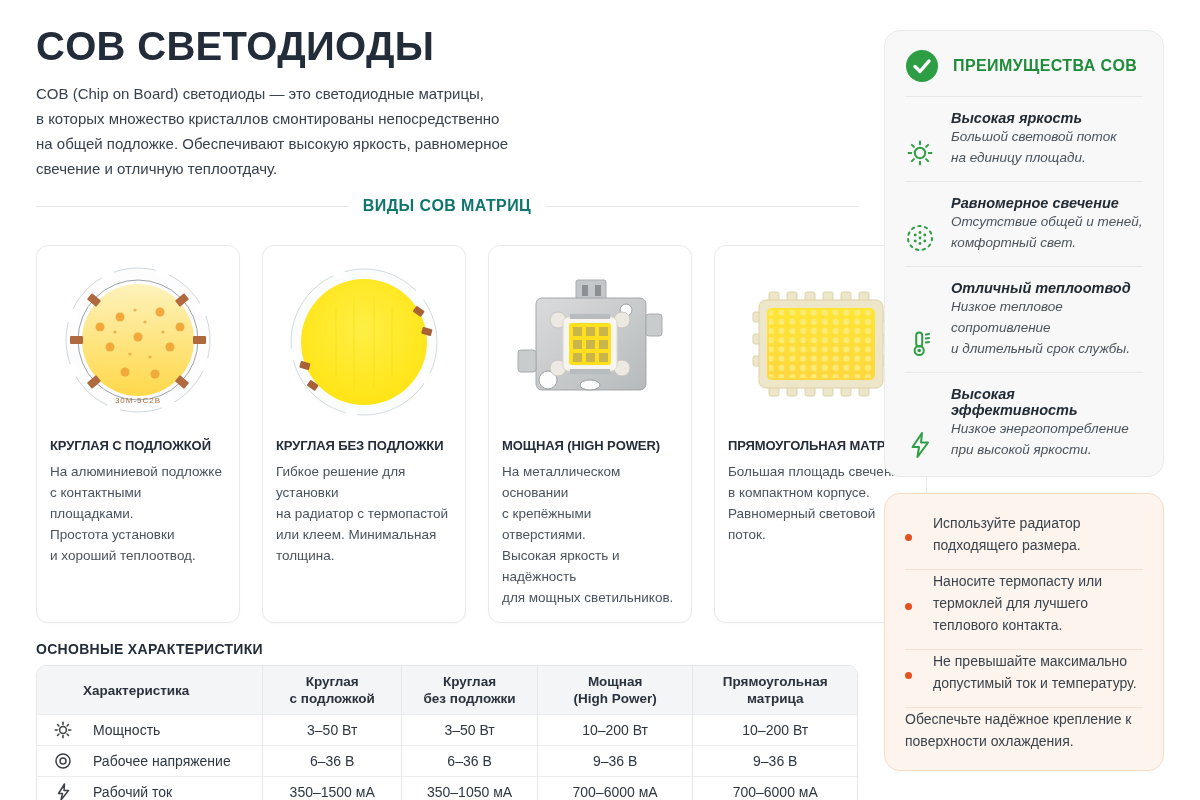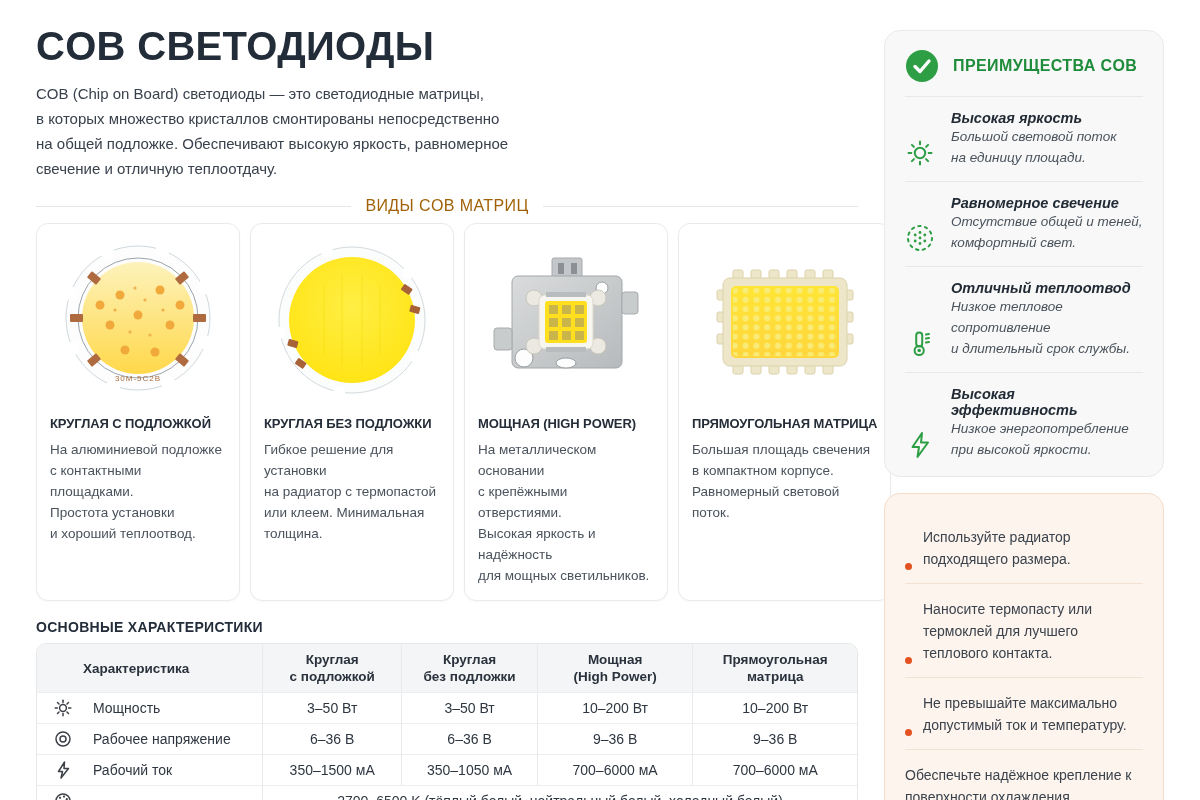--- a/index.html
+++ b/index.html
@@ -11,23 +11,23 @@
   }
   .layout { display:grid; grid-template-columns:822px 280px; gap:26px; padding:24px 36px 0 36px; }
   .pre { white-space:pre-line; }
 
   
   .page-title { font-size:40px; font-weight:800; color:#232d3a; letter-spacing:.3px; }
   .intro { margin-top:12px; font-size:15px; line-height:25px; color:#39414c; }
 
   .section-divider { display:flex; align-items:center; gap:14px; margin-top:16px; }
   .section-divider .line { flex:1; height:1px; background:#e4e6e8; }
-  .section-divider .label { font-size:16px; font-weight:400; color:#a16207; letter-spacing:.4px; white-space:nowrap; }
-
-  .cards { display:grid; grid-template-columns:repeat(4,1fr); gap:10px; margin-top:8px; }
+  .section-divider .label { font-size:16px; font-weight:700; color:#0f766e; letter-spacing:.4px; white-space:nowrap; }
+
+  .cards { display:grid; grid-template-columns:repeat(4,1fr); gap:22px; margin-top:30px; }
   .type-card {
     background:#fff; border:1px solid #e9eaeb; border-radius:12px;
     padding:12px 13px 14px 13px; box-shadow:0 1px 2px rgba(0,0,0,.03);
   }
   .type-card .img { width:100%; height:168px; display:flex; align-items:center; justify-content:center; }
   .type-card .img svg { width:176px; height:160px; }
   .type-card h3 { font-size:13px; font-weight:800; color:#242d38; margin-top:12px; letter-spacing:-.1px; white-space:nowrap; }
   .type-card p { margin-top:8px; font-size:13.5px; line-height:21px; color:#4a525c; }
 
   .specs-title { margin-top:18px; font-size:14px; font-weight:800; color:#232d3a; letter-spacing:.3px; }
@@ -60,21 +60,21 @@
   .adv-item h4 { font-size:14.5px; font-weight:800; color:#222b35; }
   .adv-item p { font-size:13.5px; line-height:21px; color:#4a525c; }
 
   .rec-card {
     background:#fdf4ed; border:1px solid #f7dcc8; border-radius:16px;
     padding:18px 20px 18px 20px; margin-top:16px;
   }
   .rec-head { display:flex; align-items:center; gap:14px; }
   .rec-head .tri { width:36px; height:34px; flex:0 0 36px; }
   .rec-head h2 { font-size:17px; font-weight:800; color:#e0511f; letter-spacing:.4px; }
-  .rec-item { display:flex; gap:11px; align-items:flex-end; margin-top:14px; }
+  .rec-item { display:flex; gap:21px; align-items:center; }
   .rec-item .dot { width:7px; height:7px; border-radius:50%; background:#e2511f; flex:0 0 7px; margin-top:7px; }
   .rec-item p { font-size:14px; line-height:22px; color:#3a424c; }
   .rec-sep { height:1px; background:#f3e1d2; margin:13px 0 0 0; }
 </style>
 </head>
 <body>
 
 <div class="layout">
 
   <div class="left-col">

